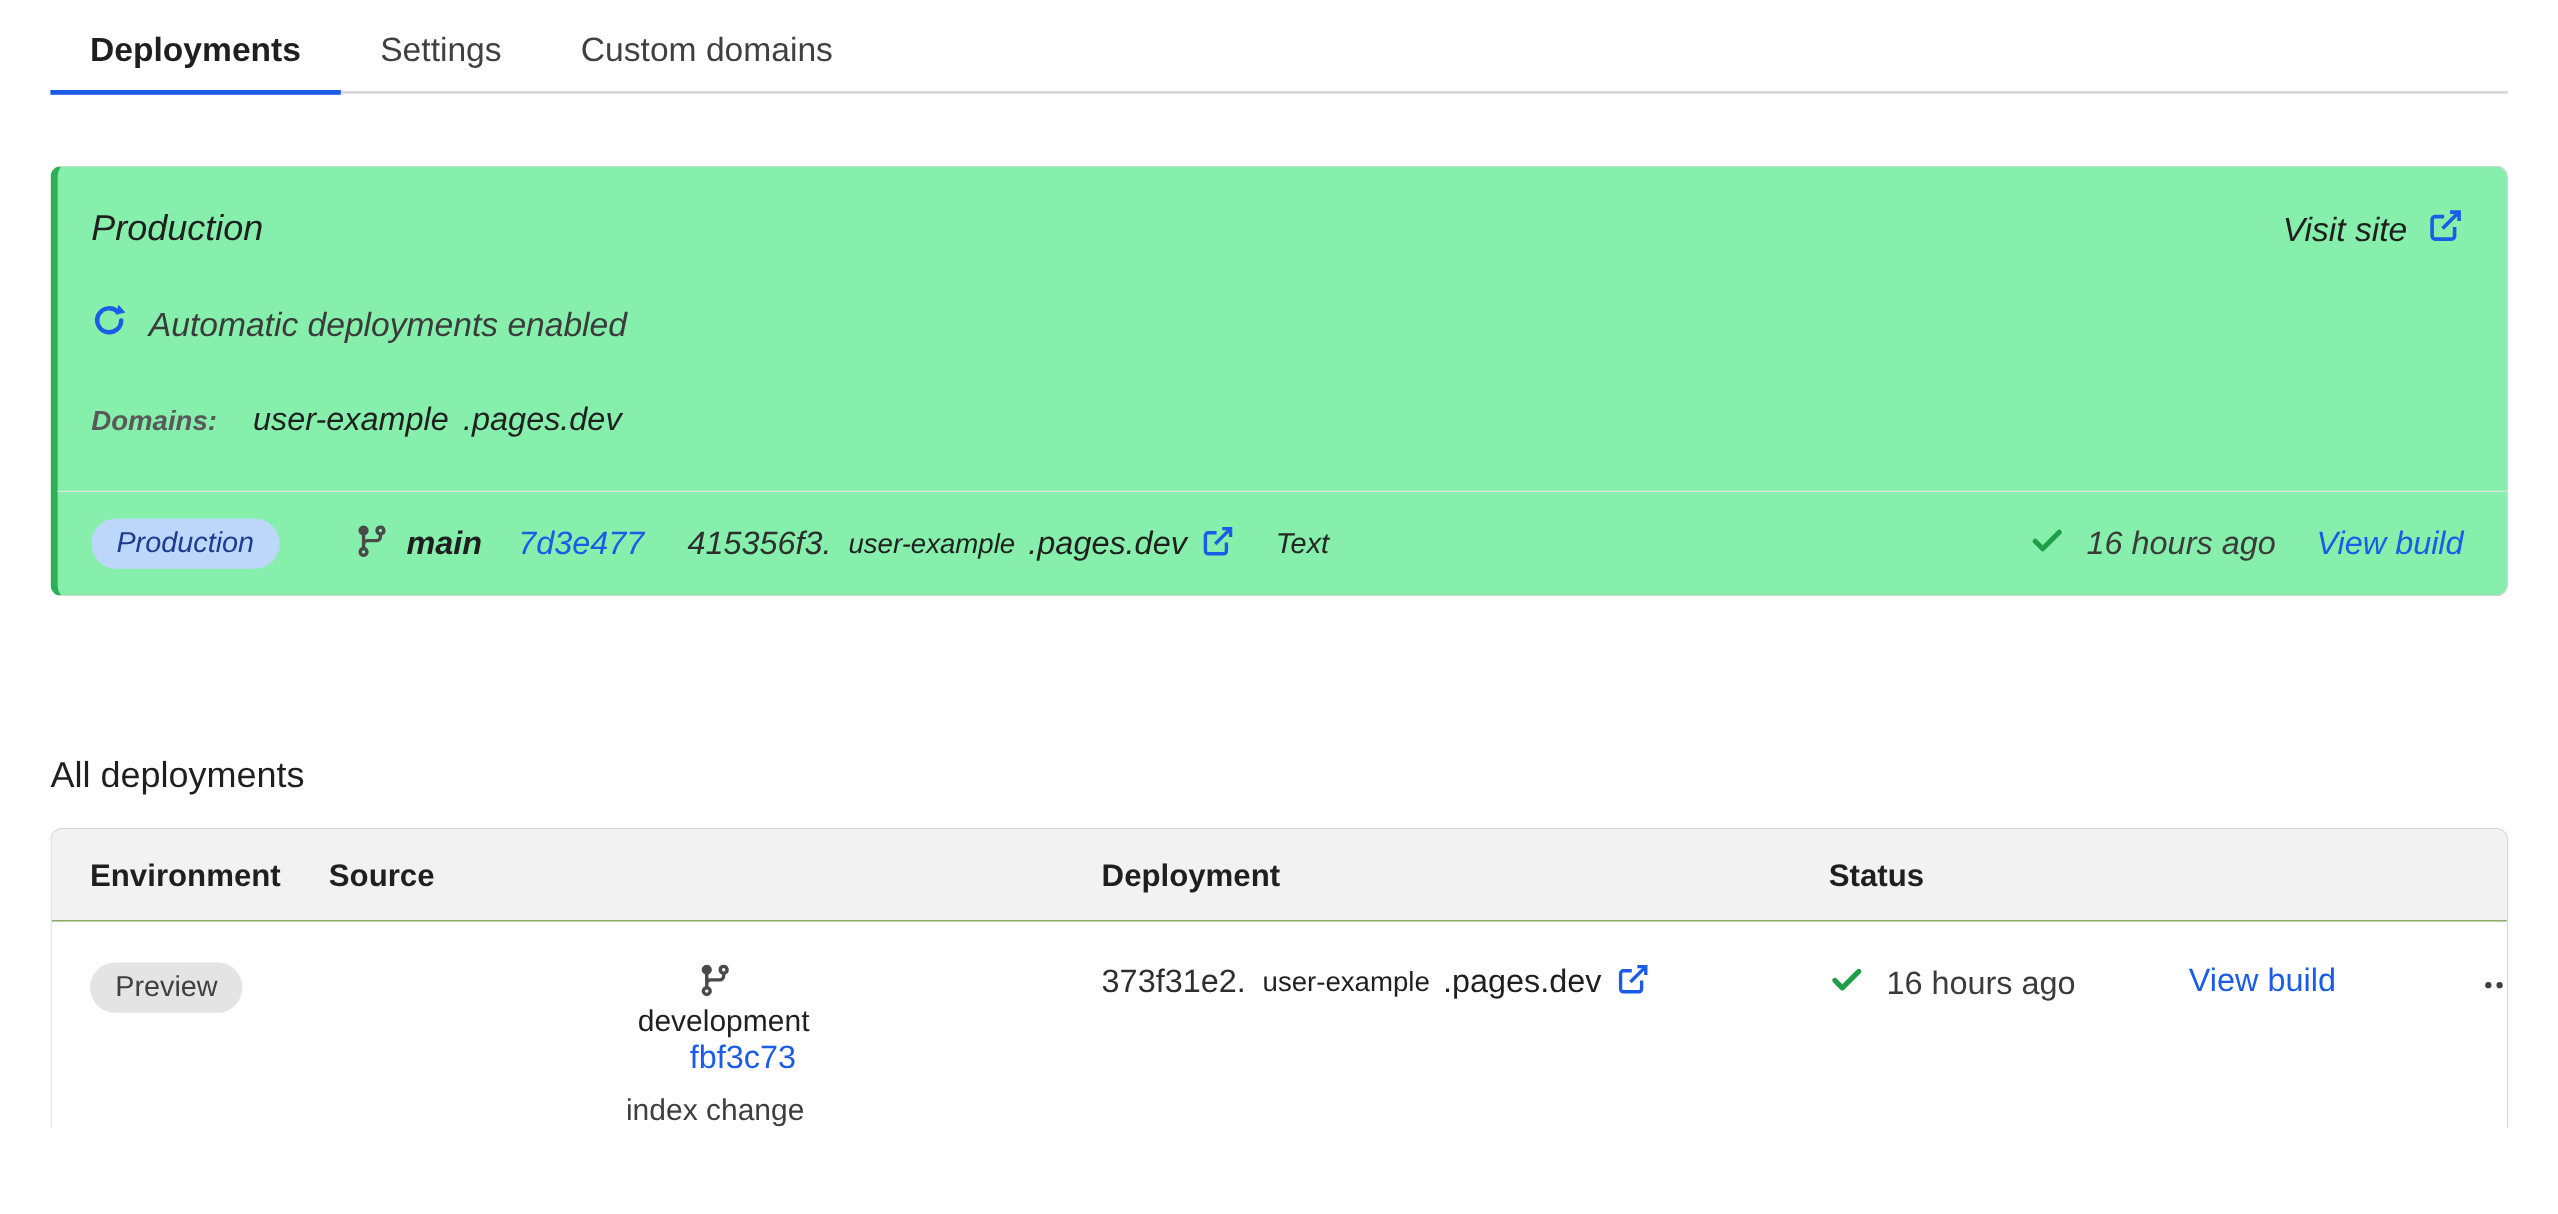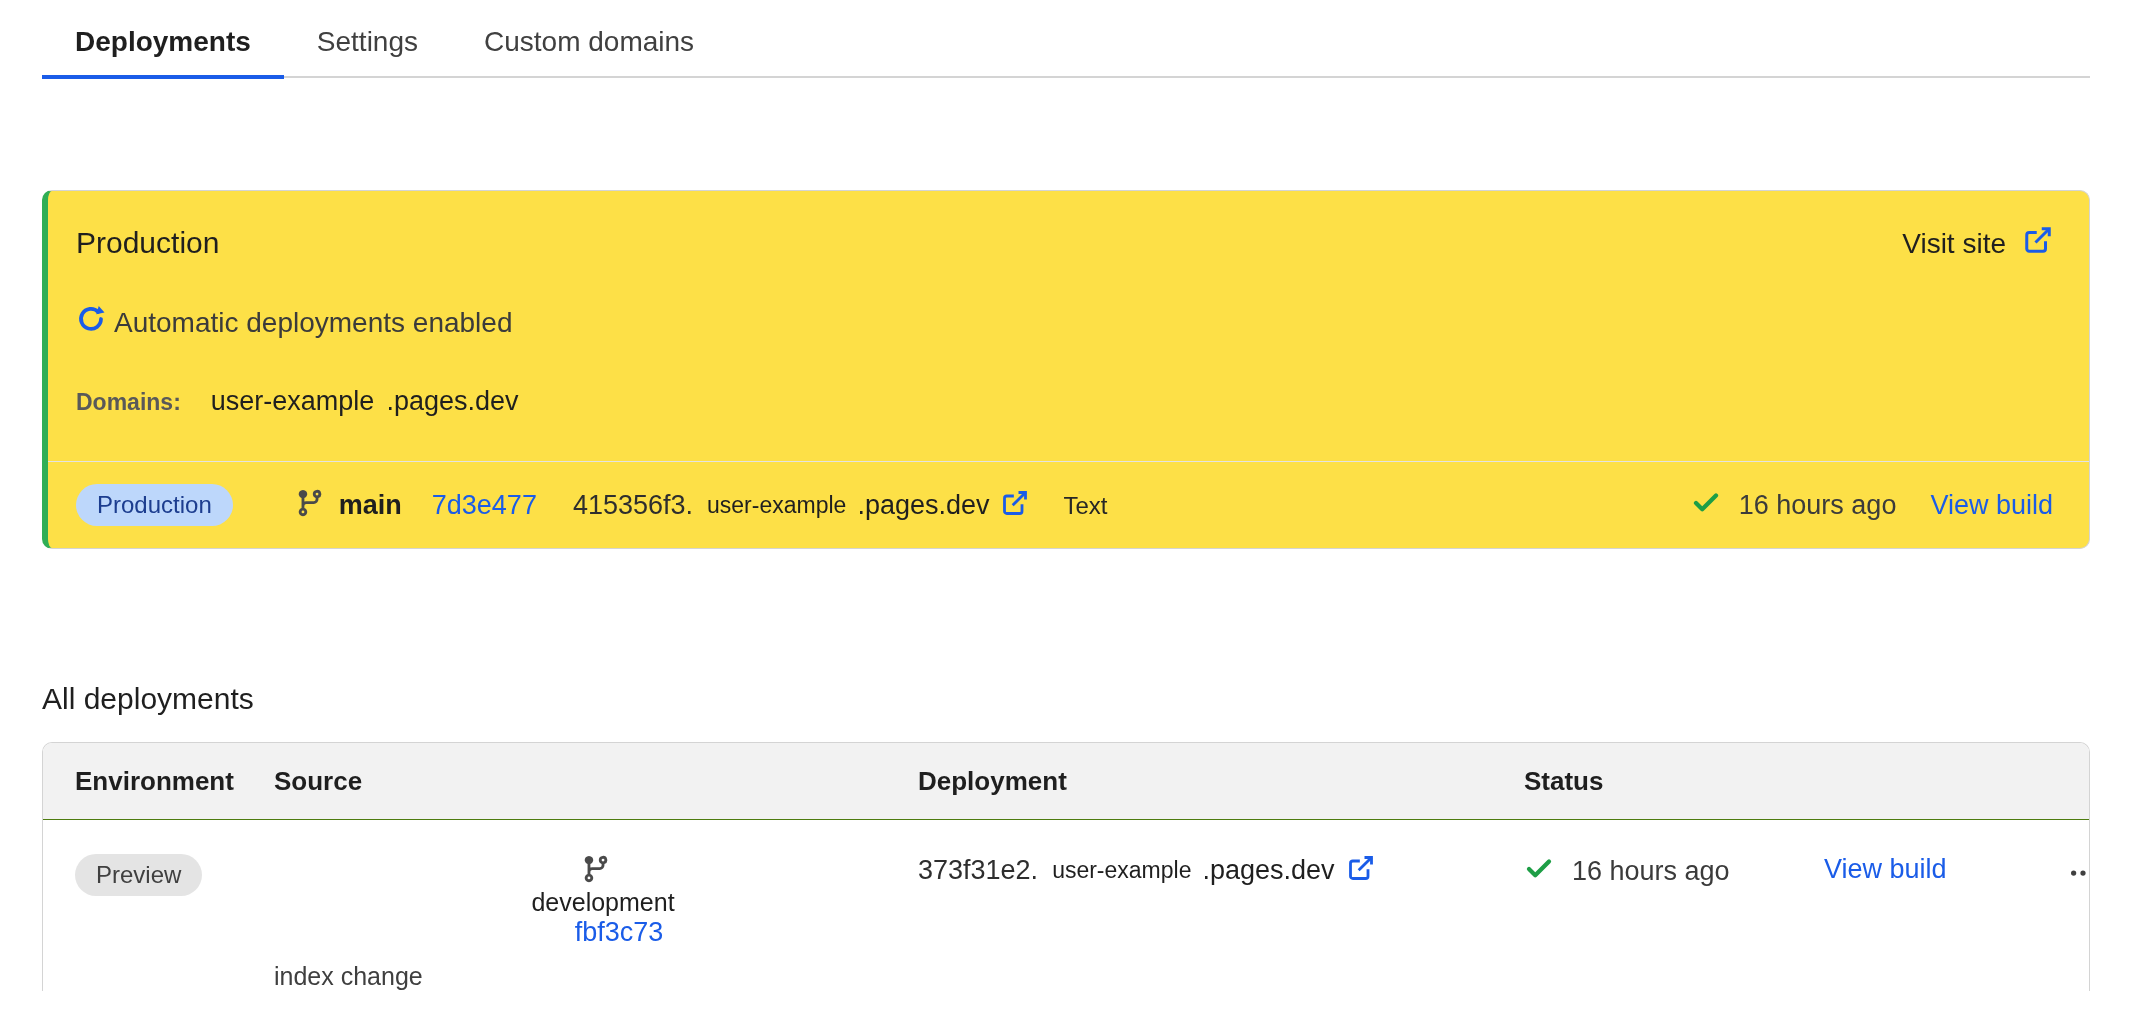--- a/index.html
+++ b/index.html
@@ -10,28 +10,28 @@
   .page{width:100%;height:100%;}
   
   .tabs{margin:0 42px;padding-top:8px;display:flex;border-bottom:2px solid #d4d4d4;}
   .tab{
     padding:18px 33px;font-size:28px;line-height:31px;color:#404040;
     border-bottom:4px solid transparent;margin-bottom:-3px;cursor:pointer;white-space:nowrap;
   }
   .tab.active{color:#1f1f1f;font-weight:bold;border-bottom-color:var(--tab-active-underline,#1a5ce8);}
   
   .card{
-    margin:112px 42px 0;border:1px solid #d4d4d4;border-left:6px solid var(--production-border-green,#30ae55);
-    border-radius:10px;background:#fde047;
+    margin:60px 42px 0;border:1px solid #d4d4d4;border-left:6px solid var(--production-border-green,#30ae55);
+    border-radius:10px;background:#86efac;font-style:italic;
   }
   .card-head{padding:34px 36px 44px 28px;}
   .head-row{display:flex;align-items:flex-start;justify-content:space-between;}
   .card-title{margin:0;font-size:30px;line-height:36px;font-weight:normal;color:#1f1f1f;}
   .visit-site{display:flex;align-items:center;gap:17px;font-size:28px;color:#1f1f1f;cursor:pointer;text-decoration:none;}
-  .auto-row{margin-top:42px;display:flex;align-items:center;gap:8px;font-size:28px;line-height:34px;color:#3b3b3b;}
+  .auto-row{margin-top:42px;display:flex;align-items:center;gap:18px;font-size:28px;line-height:34px;color:#3b3b3b;}
   .domains-row{margin-top:44px;display:flex;align-items:baseline;}
   .domains-label{font-size:23px;font-weight:bold;color:#595959;}
   .domain-name{margin-left:30px;font-size:27px;color:#1f1f1f;}
   .domain-suffix{margin-left:12px;font-size:27px;color:#1f1f1f;}
   
   .prod-row{
     display:flex;align-items:center;height:86px;padding:0 36px 0 28px;
     border-top:1px solid #e3e3e3;
   }
   .badge{display:inline-block;border-radius:999px;font-size:24px;line-height:28px;padding:7px 21px;white-space:nowrap;}
@@ -58,21 +58,21 @@
     border-radius:10px 10px 0 0;overflow:hidden;background:#fff;
   }
   .grid-row{display:grid;grid-template-columns:199px 644px 606px 300px 234px 1fr;padding:0 32px;}
   .thead{background:#f2f2f2;border-bottom:1px solid #4d7c0f;height:76px;align-items:center;}
   .th{font-size:26px;font-weight:bold;color:#1f1f1f;}
   .trow{min-height:146px;align-items:start;background:#fff;}
   .td{padding-top:34px;}
   .source-line{display:flex;align-items:center;flex-direction:column;}
   .source-branch-name{margin-left:14px;font-size:25px;color:#1f1f1f;}
   .source-commit{margin-left:46px;}
-  .commit-msg{margin-top:14px;font-size:25px;color:#3f3f3f;}
+  .commit-msg{margin-top:14px;font-size:25px;color:#3f3f3f;text-align:center;}
   .td-dep{display:flex;align-items:center;}
   .td-dep .dep-prefix{margin-left:0;}
   .td-status{display:flex;align-items:center;}
   .td-menu{display:flex;justify-content:flex-end;align-items:center;}
   .menu-btn{color:#404040;cursor:pointer;display:inline-flex;padding:4px;}
 </style>
 </head>
 <body>
 
 <div class="page">

